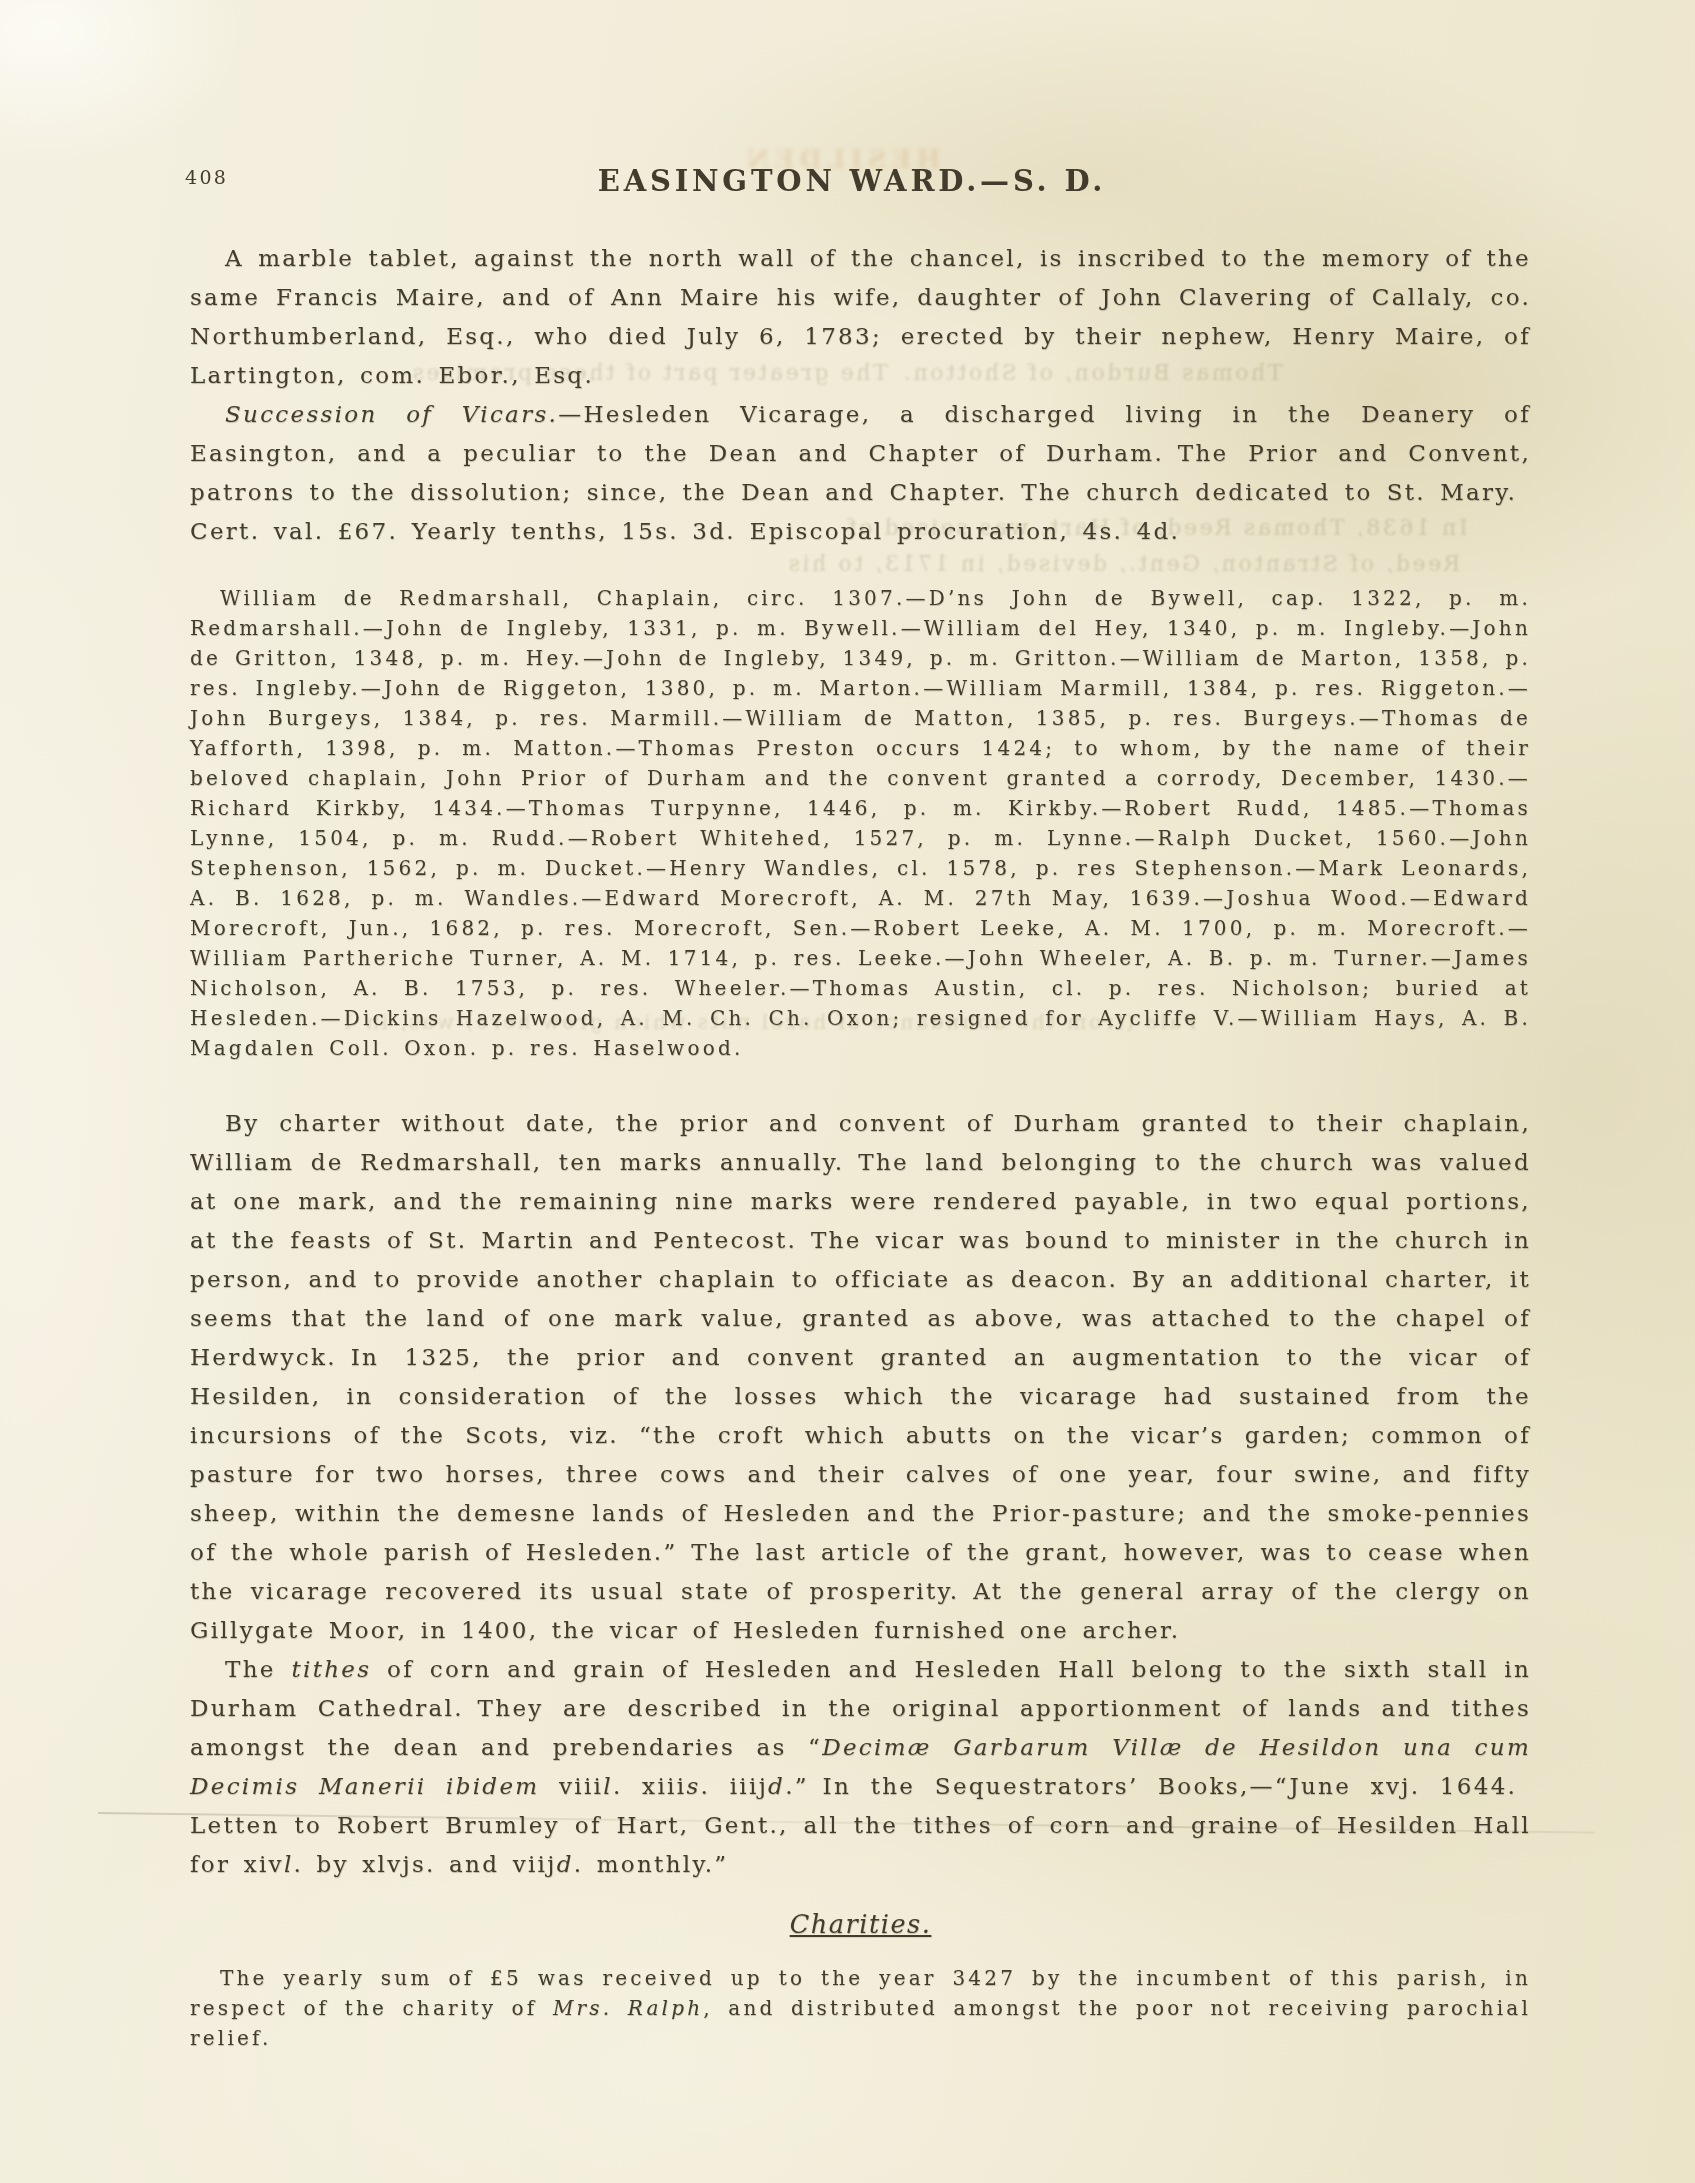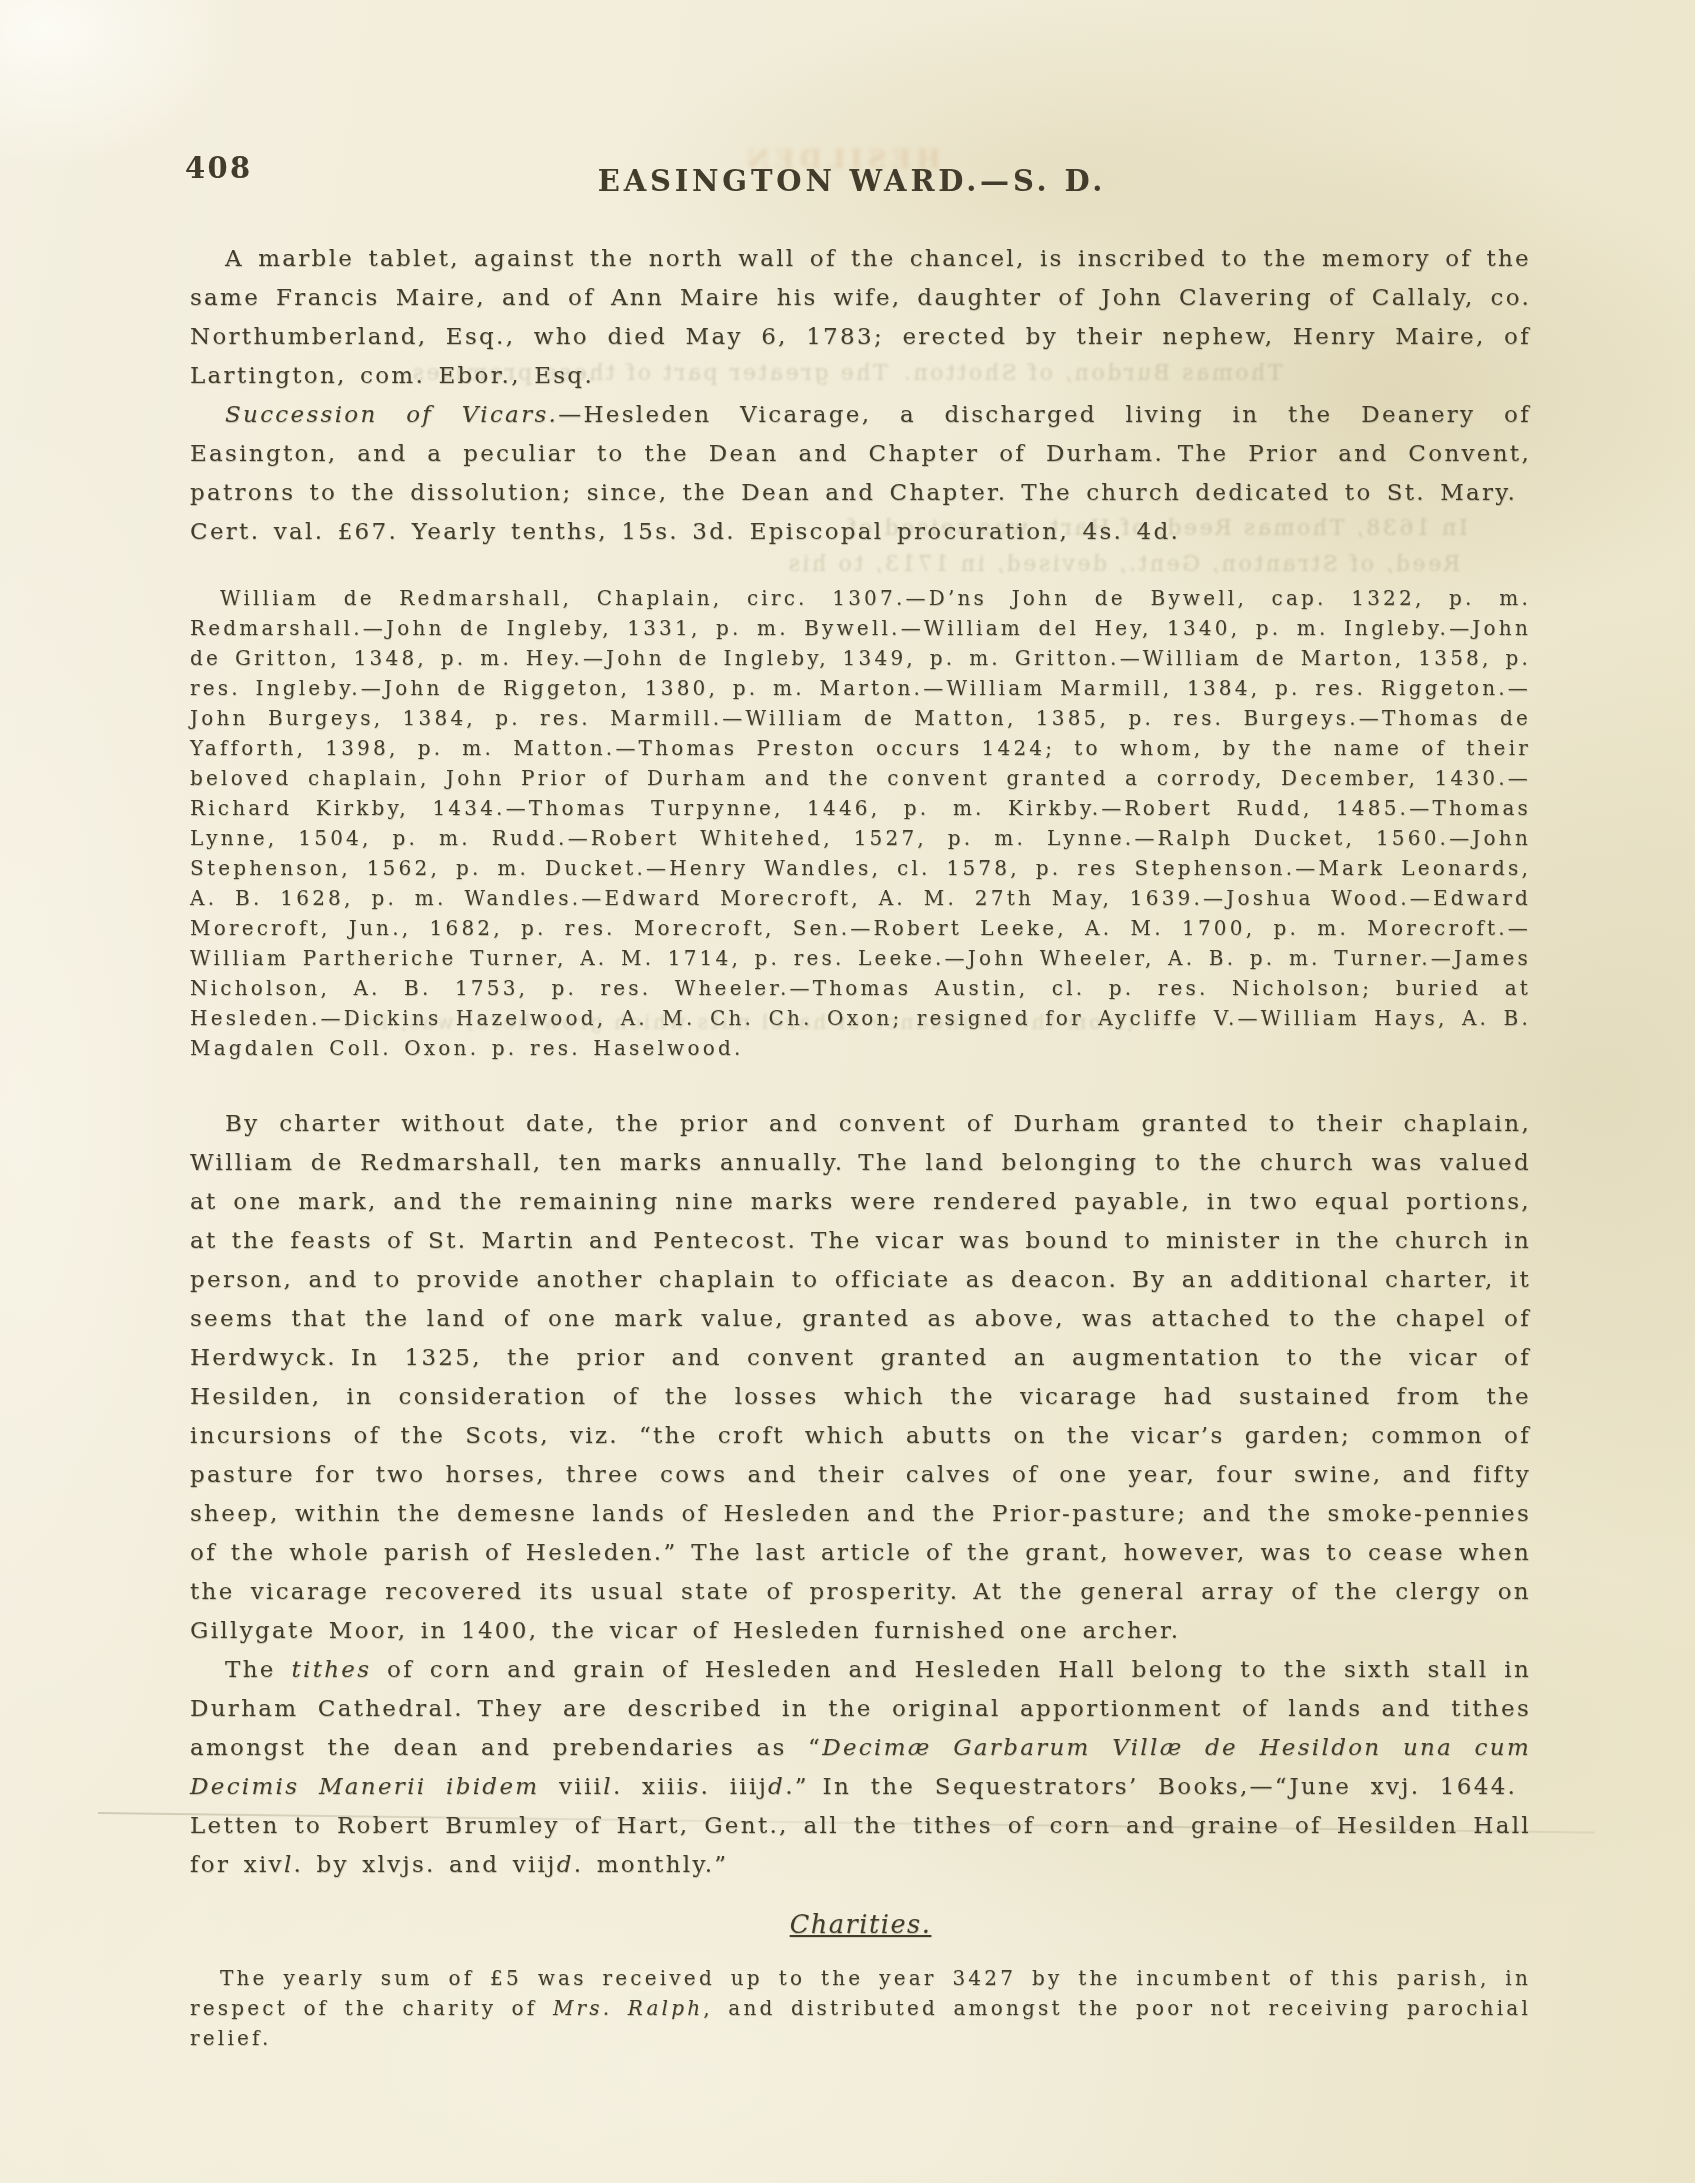--- a/index.html
+++ b/index.html
@@ -19,22 +19,22 @@
       radial-gradient(ellipse 677px 256px at 1091px 181px, rgba(208,194,150,0.30), rgba(208,194,150,0) 70%),
       radial-gradient(ellipse 572px 677px at 1595px 1091px, rgba(210,199,160,0.34), rgba(210,199,160,0) 72%),
       radial-gradient(ellipse 677px 316px at 1279px 1730px, rgba(214,204,168,0.22), rgba(214,204,168,0) 70%),
       radial-gradient(ellipse 978px 451px at 677px 2069px, rgba(248,245,232,0.55), rgba(248,245,232,0) 75%),
       radial-gradient(ellipse 376px 1053px at 22.6px 1128px,  rgba(250,247,238,0.45), rgba(250,247,238,0) 70%),
       linear-gradient(100deg, #f4f0e1 0%, #f1ecd7 45%, #ebe4c9 100%);
     color: #433c2c;
   }
   
   .pagenum {
-    position: absolute; left: 185px; top: 151px;
-    font-size: 29px; font-weight: bold; letter-spacing: 2.3px;
+    position: absolute; left: 185px; top: 166px;
+    font-size: 19px; font-weight: normal; letter-spacing: 2.3px;
   }
   .running-title {
     position: absolute; left: 8px; right: 0; top: 164px;
     margin: 0; text-align: center;
     font-size: 29px; font-weight: bold; letter-spacing: 3.8px;
   }
   
   .col {
     position: absolute; left: 190px; top: 239px; width: 1341px;
     z-index: 2;
@@ -100,21 +100,21 @@
   <div class="ghost g3">Reed, of Stranton, Gent., devised, in 1713, to his</div>
   <div class="ghost g4">Pale (from the abundance of hazel nuts which grow here) was, in 1</div>
 
   <div class="scan-rule"></div>
 
   <span class="pagenum">408</span>
   <h1 class="running-title">EASINGTON WARD.—S. D.</h1>
 
   <div class="col">
 
-    <p class="p-main memorial"><span>A marble tablet, against the north wall of the chancel, is inscribed to the memory of the same Francis Maire, and of Ann Maire his wife, daughter of John Clavering of Callaly, co. Northumberland, Esq., who died May 6, 1783; erected by their nephew, Henry Maire, of Lartington, com. Ebor., Esq.</span></p>
+    <p class="p-main memorial"><span>A marble tablet, against the north wall of the chancel, is inscribed to the memory of the same Francis Maire, and of Ann Maire his wife, daughter of John Clavering of Callaly, co. Northumberland, Esq., who died July 6, 1783; erected by their nephew, Henry Maire, of Lartington, com. Ebor., Esq.</span></p>
 
     <p class="p-main succession"><em>Succession of Vicars.</em><span>—Hesleden Vicarage, a discharged living in the Deanery of Easington, and a peculiar to the Dean and Chapter of Durham. The Prior and Convent, patrons to the dissolution; since, the Dean and Chapter. The church dedicated to St. Mary. Cert. val. £67. Yearly tenths, 15s. 3d. Episcopal procuration, 4s. 4d.</span></p>
 
     <p class="p-small vicars"><span>William de Redmarshall, Chaplain, circ. 1307.—D’ns John de Bywell, cap. 1322, p. m. Redmarshall.—John de Ingleby, 1331, p. m. Bywell.—William del Hey, 1340, p. m. Ingleby.—John de Gritton, 1348, p. m. Hey.—John de Ingleby, 1349, p. m. Gritton.—William de Marton, 1358, p. res. Ingleby.—John de Riggeton, 1380, p. m. Marton.—William Marmill, 1384, p. res. Riggeton.—John Burgeys, 1384, p. res. Marmill.—William de Matton, 1385, p. res. Burgeys.—Thomas de Yafforth, 1398, p. m. Matton.—Thomas Preston occurs 1424; to whom, by the name of their beloved chaplain, John Prior of Durham and the convent granted a corrody, December, 1430.—Richard Kirkby, 1434.—Thomas Turpynne, 1446, p. m. Kirkby.—Robert Rudd, 1485.—Thomas Lynne, 1504, p. m. Rudd.—Robert Whitehed, 1527, p. m. Lynne.—Ralph Ducket, 1560.—John Stephenson, 1562, p. m. Ducket.—Henry Wandles, cl. 1578, p. res Stephenson.—Mark Leonards, A. B. 1628, p. m. Wandles.—Edward Morecroft, A. M. 27th May, 1639.—Joshua Wood.—Edward Morecroft, Jun., 1682, p. res. Morecroft, Sen.—Robert Leeke, A. M. 1700, p. m. Morecroft.—William Partheriche Turner, A. M. 1714, p. res. Leeke.—John Wheeler, A. B. p. m. Turner.—James Nicholson, A. B. 1753, p. res. Wheeler.—Thomas Austin, cl. p. res. Nicholson; buried at Hesleden.—Dickins Hazelwood, A. M. Ch. Ch. Oxon; resigned for Aycliffe V.—William Hays, A. B. Magdalen Coll. Oxon. p. res. Haselwood.</span></p>
 
     <p class="p-main charter"><span>By charter without date, the prior and convent of Durham granted to their chaplain, William de Redmarshall, ten marks annually. The land belonging to the church was valued at one mark, and the remaining nine marks were rendered payable, in two equal portions, at the feasts of St. Martin and Pentecost. The vicar was bound to minister in the church in person, and to provide another chaplain to officiate as deacon. By an additional charter, it seems that the land of one mark value, granted as above, was attached to the chapel of Herdwyck. In 1325, the prior and convent granted an augmentation to the vicar of Hesilden, in consideration of the losses which the vicarage had sustained from the incursions of the Scots, viz. “the croft which abutts on the vicar’s garden; common of pasture for two horses, three cows and their calves of one year, four swine, and fifty sheep, within the demesne lands of Hesleden and the Prior-pasture; and the smoke-pennies of the whole parish of Hesleden.” The last article of the grant, however, was to cease when the vicarage recovered its usual state of prosperity. At the general array of the clergy on Gillygate Moor, in 1400, the vicar of Hesleden furnished one archer.</span></p>
 
     <p class="p-main tithes"><span>The </span><em>tithes</em><span> of corn and grain of Hesleden and Hesleden Hall belong to the sixth stall in Durham Cathedral. They are described in the original apportionment of lands and tithes amongst the dean and prebendaries as “</span><em>Decimæ Garbarum Villæ de Hesildon una cum Decimis Manerii ibidem</em><span> viii</span><em>l</em><span>. xiii</span><em>s</em><span>. iiij</span><em>d</em><span>.” In the Sequestrators’ Books,—“June xvj. 1644. Letten to Robert Brumley of Hart, Gent., all the tithes of corn and graine of Hesilden Hall for xiv</span><em>l</em><span>. by xlvjs. and viij</span><em>d</em><span>. monthly.”</span></p>
 
     <p class="p-main charities-h">Charities.</p>

